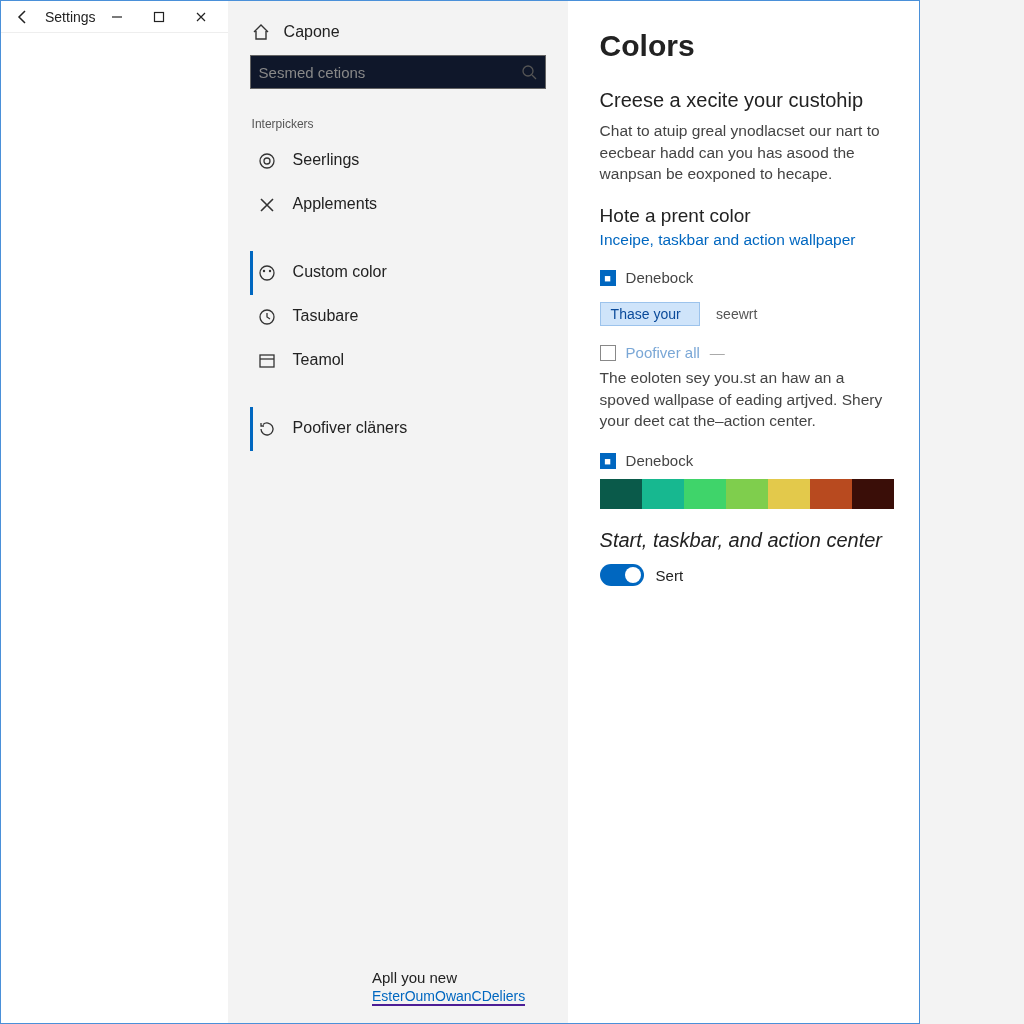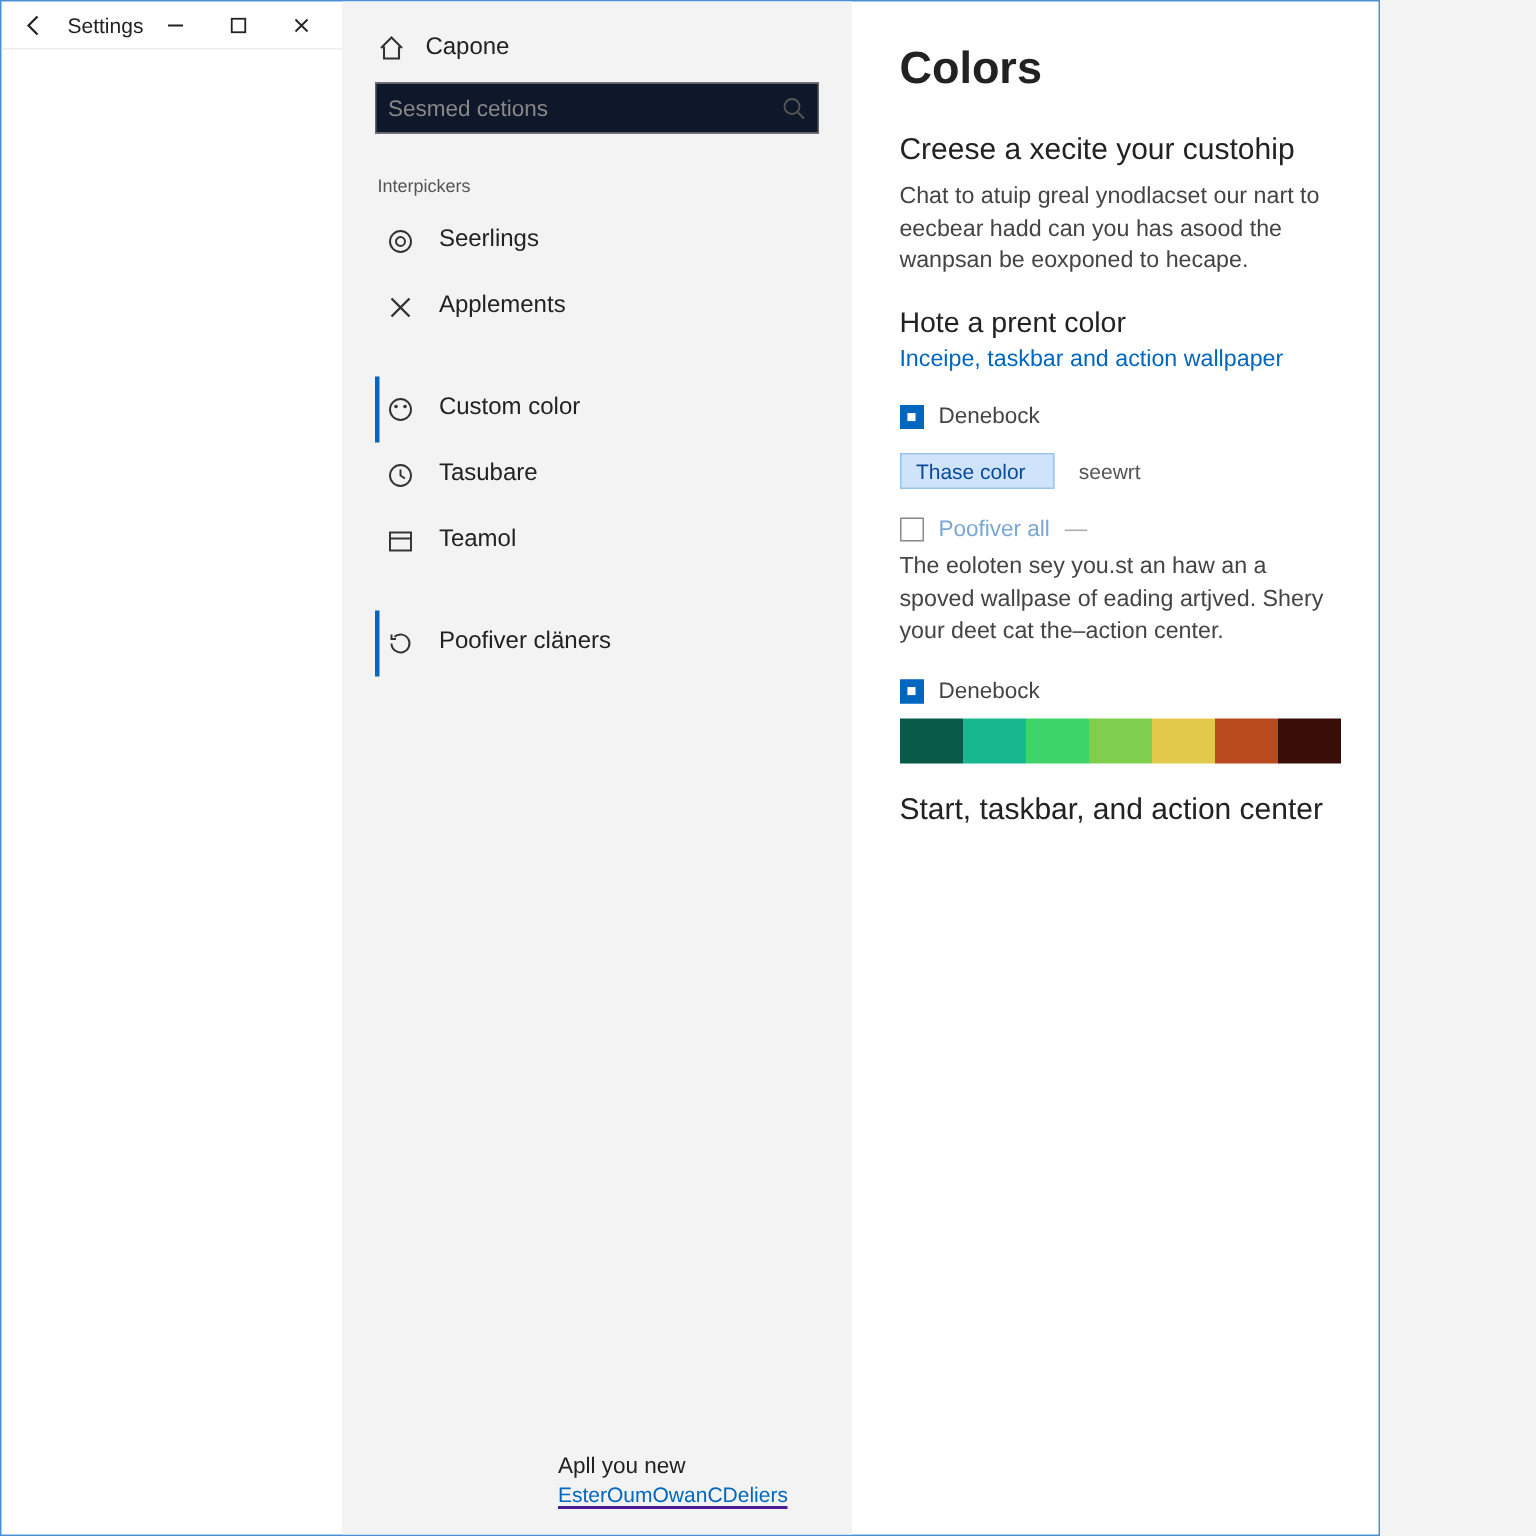--- a/index.html
+++ b/index.html
@@ -152,20 +152,21 @@
     display:flex; gap:0;
     margin: 10px 0 20px 0;
   }
   .swatch {
     width: 42px; height: 30px;
     cursor: pointer;
   }
   .main h3.section-title {
     font-size: 20px; font-weight: 400;
     margin-top: 18px;
+    font-style: italic;
   }
   .toggle-row {
     display:flex; align-items:center; gap:12px;
     margin: 12px 0 0 0;
     font-size: 15px;
   }
   .toggle {
     width: 44px; height: 22px;
     border-radius: 11px;
     background:#0067c0;
@@ -319,21 +320,21 @@
 
       <h3 class="small">Hote a prent color</h3>
       <span class="link">Inceipe, taskbar and action wallpaper</span>
 
       <div class="chk-row">
         <span class="chk">■</span>
         <span>Denebock</span>
       </div>
 
       <div>
-        <span class="selected-chip">Thase color</span>
+        <span class="selected-chip">Thase your</span>
         <span class="chip-label">seewrt</span>
       </div>
 
       <div class="chk-row">
         <span class="chk empty"></span>
         <span style="color:#7aa7d6">Poofiver all</span>
         <span style="color:#aaa">—</span>
       </div>
 
       <p class="desc" style="margin-top:4px;">The eoloten sey you.st an haw an a spoved wallpase of eading artjved. Shery your deet cat the–action center.</p>
@@ -348,20 +349,26 @@
         <div class="swatch" style="background:#17b890"></div>
         <div class="swatch" style="background:#3fd46a"></div>
         <div class="swatch" style="background:#7fce4d"></div>
         <div class="swatch" style="background:#e3c94b"></div>
         <div class="swatch" style="background:#b84a1f"></div>
         <div class="swatch" style="background:#3a0e08"></div>
       </div>
 
       <h3 class="section-title">Start,  taskbar, and action center</h3>
 
+      <div class="toggle-row">
+        <div class="toggle">
+          <div class="knob"></div>
+        </div>
+        <span>Sert</span>
+      </div>
 
       <div class="footer-area">
         <div class="ft">Apll you new</div>
         <span class="fl">EsterOumOwanCDeliers</span>
       </div>
 
     </div>
 
   </div>
 </div>

